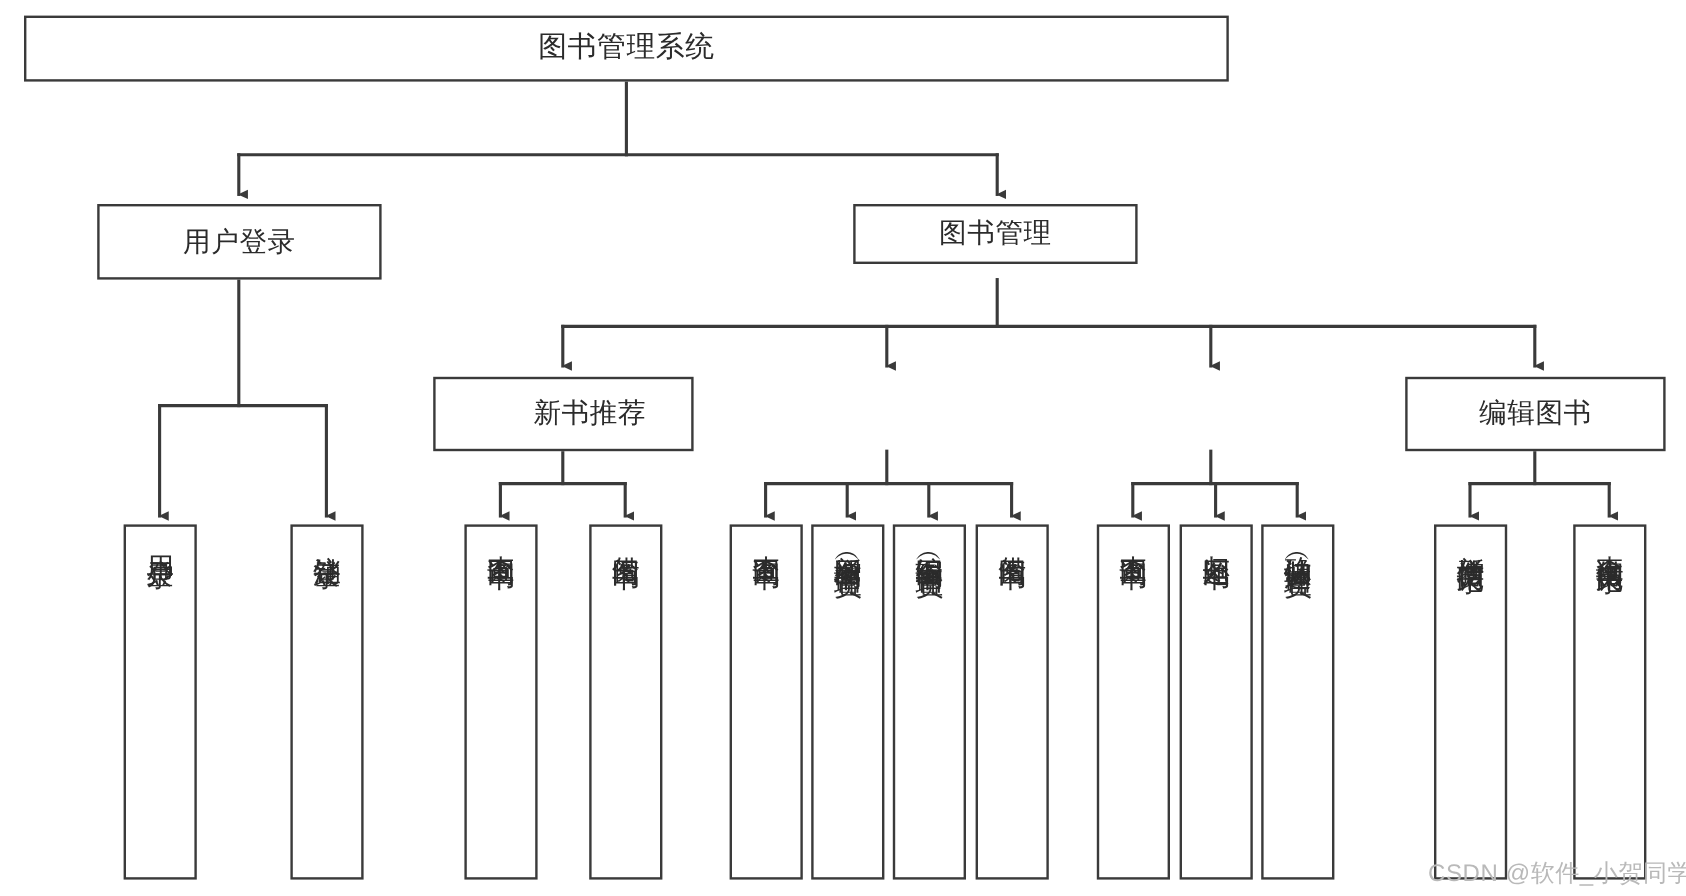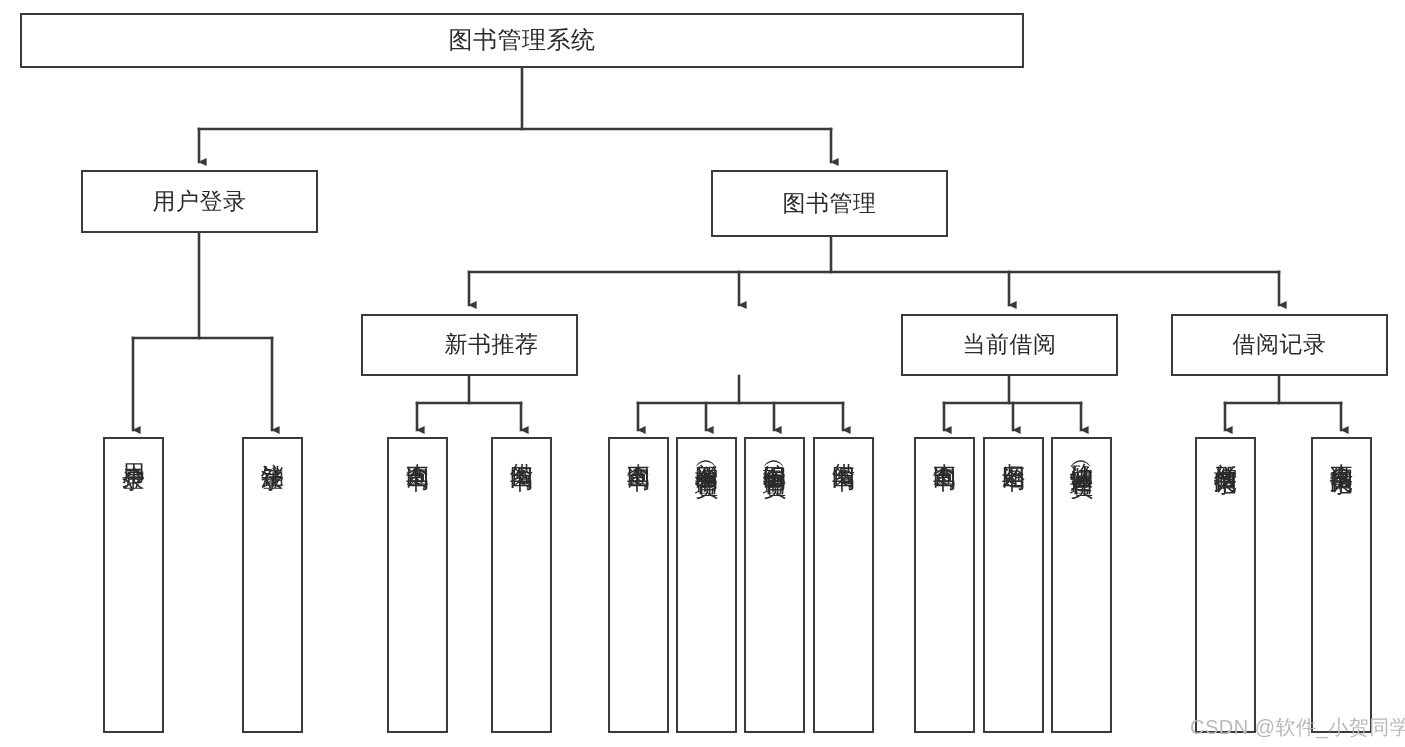--- a/index.html
+++ b/index.html
@@ -127,35 +127,32 @@
   </svg>
 
   <div class="node horiz root" style="left:20px; top:13px; width:1004px; height:55px;">
     <span class="label">图书管理系统</span>
   </div>
 
   <div class="node horiz" style="left:81px; top:170px; width:237px; height:63px;">
     <span class="label">用户登录</span>
   </div>
 
-  <div class="node horiz" style="left:711px; top:170px; width:237px; height:67px;">
+  <div class="node horiz" style="left:711px; top:170px; width:237px; height:50px;">
     <span class="label">图书管理</span>
   </div>
 
   <div class="node horiz" style="left:361px; top:314px; width:217px; height:62px;padding-left:44px;">
     <span class="label">新书推荐</span>
   </div>
 
 
-  <div class="node horiz" style="left:901px; top:314px; width:217px; height:62px;">
-    <span class="label">当前借阅</span>
-  </div>
 
   <div class="node horiz" style="left:1171px; top:314px; width:217px; height:62px;">
-    <span class="label">借阅记录</span>
+    <span class="label">编辑图书</span>
   </div>
 
   <div class="node vert" style="left:103px; top:437px; width:61px; height:296px;">
     <span class="label">用户登录</span>
   </div>
 
   <div class="node vert" style="left:242px; top:437px; width:61px; height:296px;">
     <span class="label">注销登录</span>
   </div>
 

